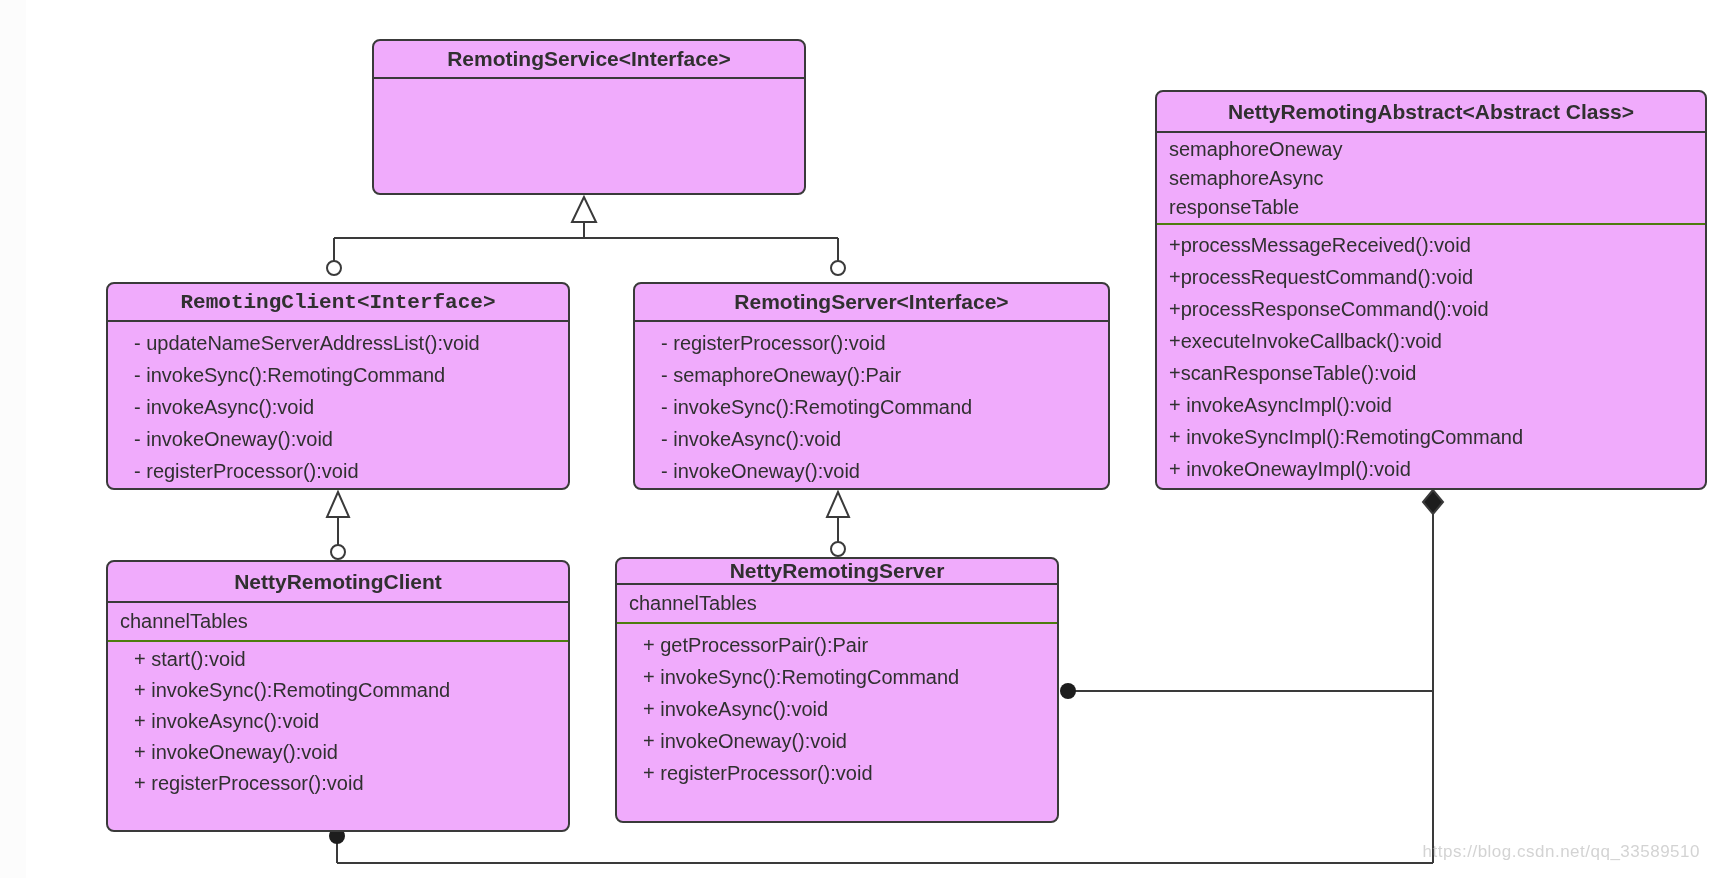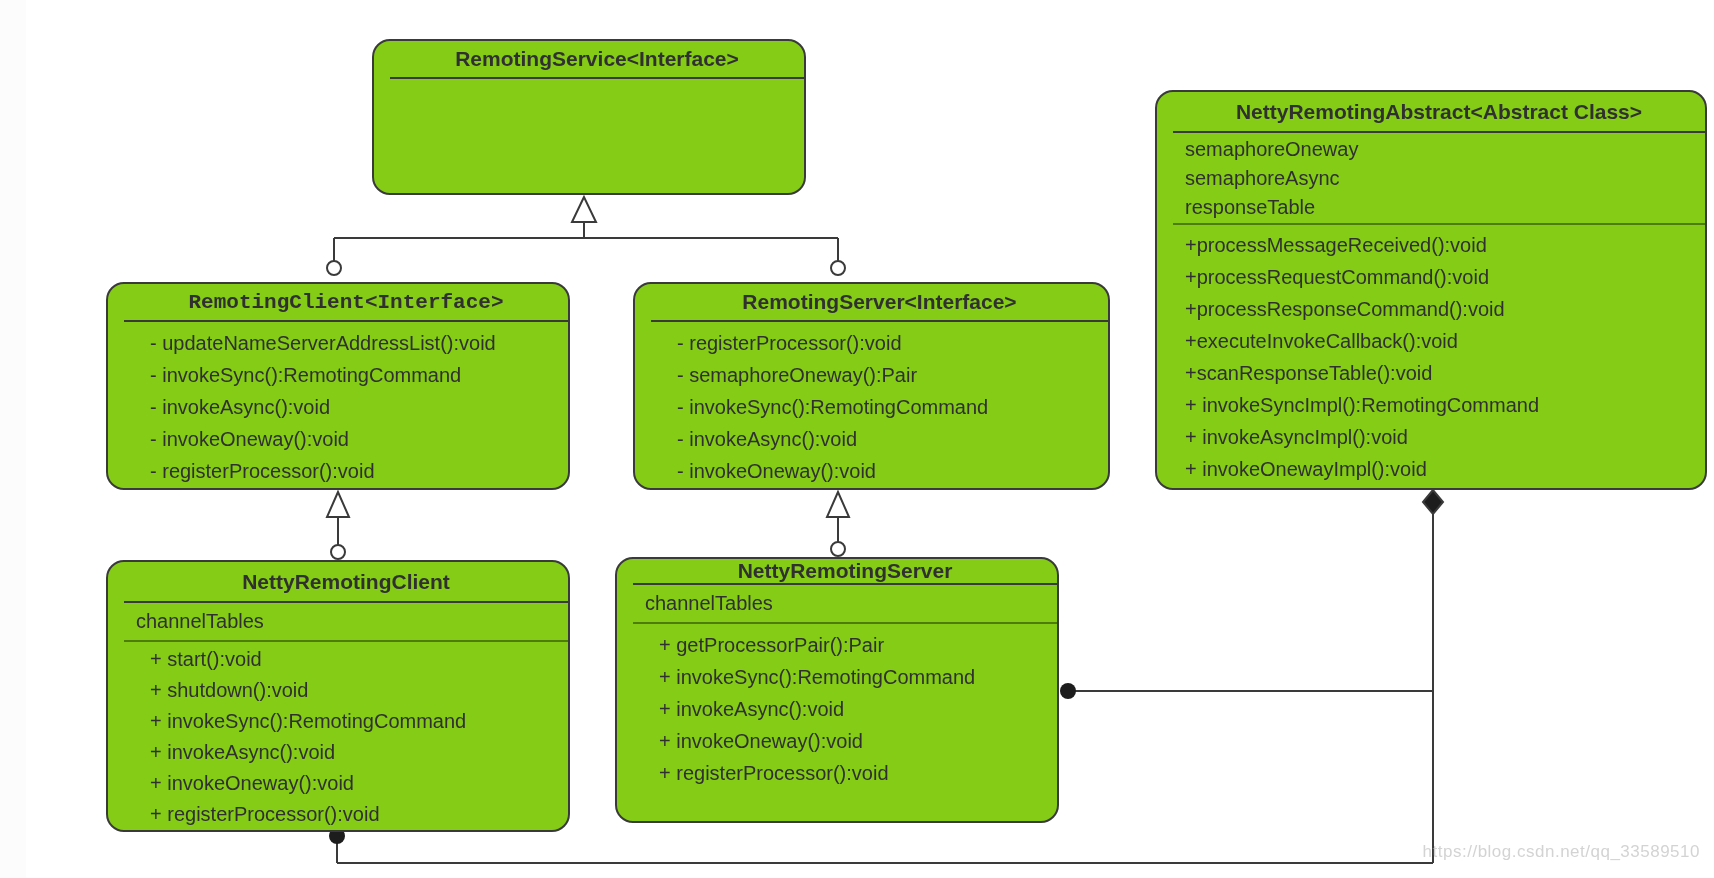--- a/index.html
+++ b/index.html
@@ -2,23 +2,22 @@
 <html><head>
 <meta charset="utf-8">
 <style>
   html,body{margin:0;padding:0;background:#ffffff;}
   #canvas{
     position:relative;width:1714px;height:878px;background:#ffffff;overflow:hidden;
     font-family:"Liberation Sans","DejaVu Sans",sans-serif;color:#303030;
   }
   #left-strip{position:absolute;left:0;top:0;width:26px;height:878px;background:#fcfcfc;}
   .cls{
-    position:absolute;background:#84cc16;border:2px solid #3a3a3a;border-radius:18px;
+    position:absolute;background:#f0abfc;border:2px solid #3a3a3a;border-radius:8px;
     box-sizing:border-box;
-    padding-left:16px;
   }
   .cls-title{
     font-weight:bold;text-align:center;font-size:21px;
     display:flex;align-items:center;justify-content:center;
     border-bottom:2px solid #3a3a3a;box-sizing:border-box;
   }
   .cls-attrs{border-bottom:2px solid #4d7c0f;box-sizing:border-box;}
   .row{font-size:20px;white-space:nowrap;padding-left:12px;}
   .cls-methods{box-sizing:border-box;}
   
@@ -135,21 +134,20 @@
     </div>
   </div>
 
   <div class="cls" id="box-netty-remoting-client">
     <div class="cls-title">NettyRemotingClient</div>
     <div class="cls-attrs">
       <div class="row">channelTables</div>
     </div>
     <div class="cls-methods">
       <div class="row">+ start():void</div>
-      <div class="row">+ shutdown():void</div>
       <div class="row">+ invokeSync():RemotingCommand</div>
       <div class="row">+ invokeAsync():void</div>
       <div class="row">+ invokeOneway():void</div>
       <div class="row">+ registerProcessor():void</div>
     </div>
   </div>
 
   <div class="cls" id="box-netty-remoting-server">
     <div class="cls-title">NettyRemotingServer</div>
     <div class="cls-attrs">
@@ -170,20 +168,20 @@
       <div class="row">semaphoreOneway</div>
       <div class="row">semaphoreAsync</div>
       <div class="row">responseTable</div>
     </div>
     <div class="cls-methods">
       <div class="row">+processMessageReceived():void</div>
       <div class="row">+processRequestCommand():void</div>
       <div class="row">+processResponseCommand():void</div>
       <div class="row">+executeInvokeCallback():void</div>
       <div class="row">+scanResponseTable():void</div>
+      <div class="row">+ invokeAsyncImpl():void</div>
       <div class="row">+ invokeSyncImpl():RemotingCommand</div>
-      <div class="row">+ invokeAsyncImpl():void</div>
       <div class="row">+ invokeOnewayImpl():void</div>
     </div>
   </div>
 
   <div id="watermark">https://blog.csdn.net/qq_33589510</div>
 </div>
 
 </body></html>

